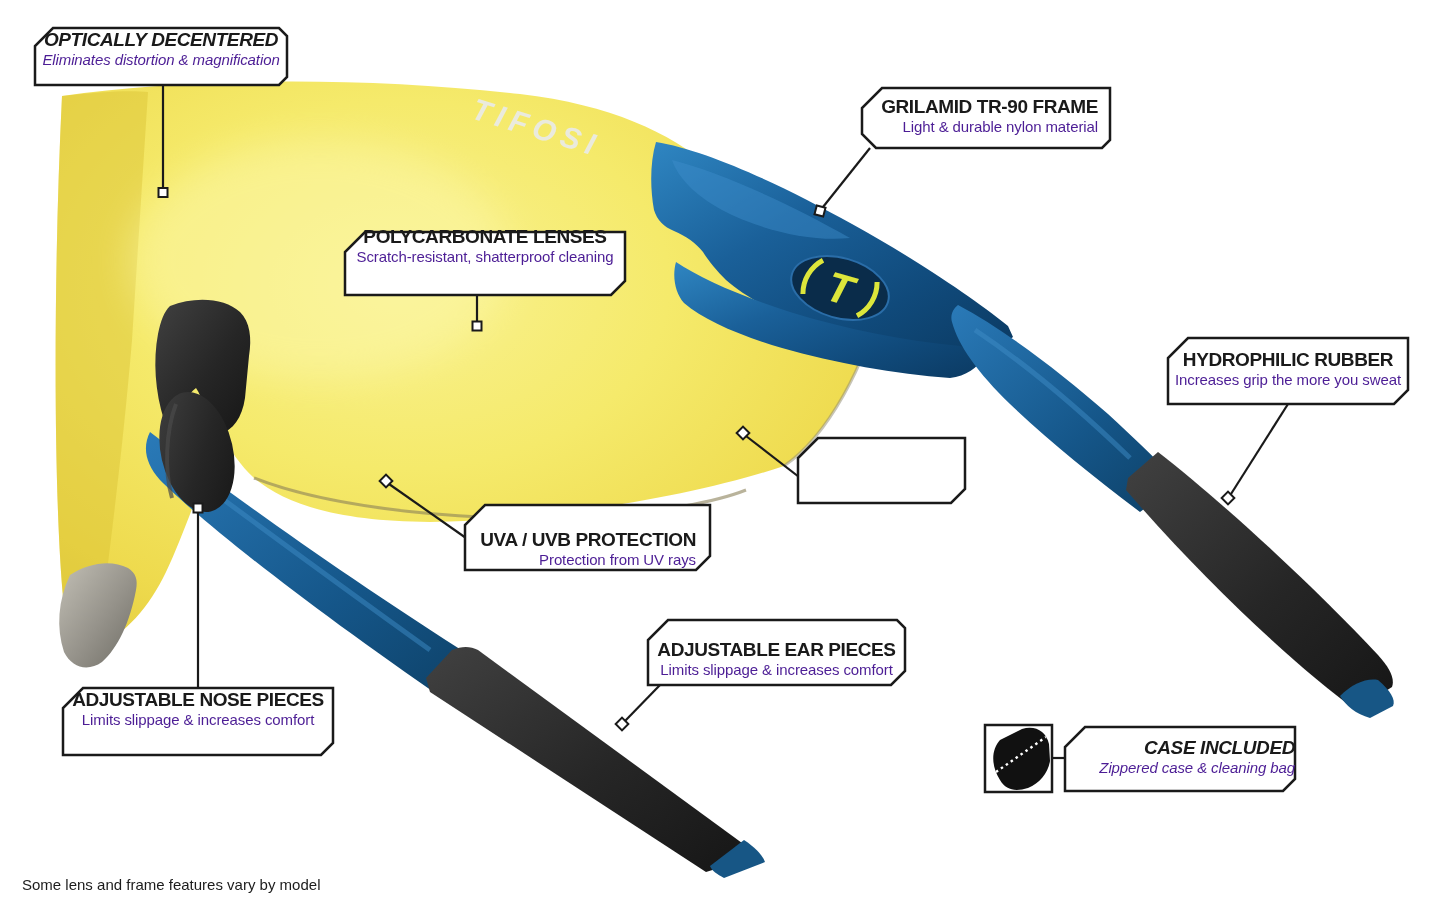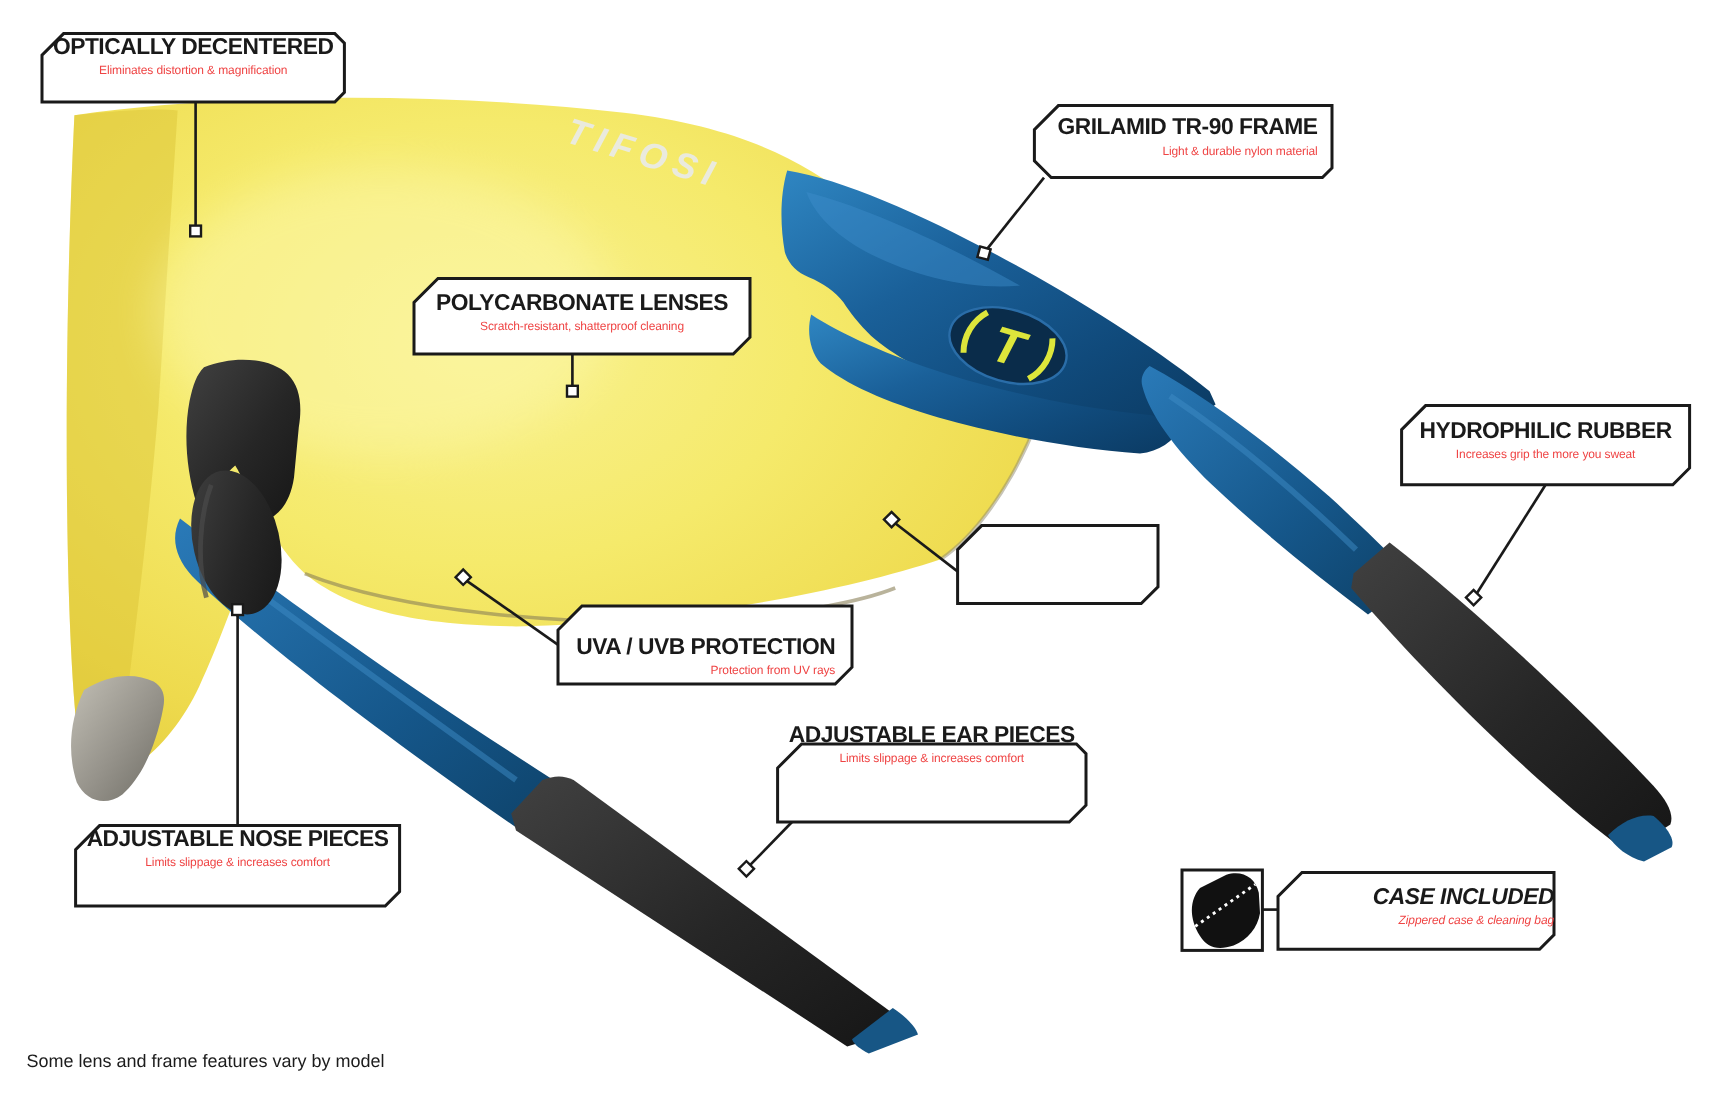--- a/index.html
+++ b/index.html
@@ -7,21 +7,21 @@
     --frame-blue:#16578d; --frame-blue-dark:#0c3a60; --frame-blue-light:#2f83c0;
     --rubber-black:#262626; --lens-edge-gray:#9a978e; --line-black:#1a1a1a;
     --logo-yellow:#dde63b; --background:#ffffff;
   }
   html,body{margin:0;padding:0;}
   body{font-family:"Liberation Sans", sans-serif; background:var(--background,#fff);}
   #stage{position:relative;width:1445px;height:923px;background:var(--background,#fff);overflow:hidden;}
   #glasses-svg{position:absolute;left:0;top:0;}
   .callout{position:absolute;box-sizing:border-box;color:var(--line-black,#1a1a1a);}
   .c-title{font-weight:bold;font-size:19px;line-height:23px;letter-spacing:-0.4px;white-space:nowrap;}
-  .c-sub{font-size:10px;line-height:18px;letter-spacing:-0.1px;white-space:nowrap;color:#ef4444;}
+  .c-sub{font-size:15px;line-height:18px;letter-spacing:-0.1px;white-space:nowrap;color:#4c1d95;}
   .align-center{text-align:center;}
   .align-right{text-align:right;}
   .footnote{position:absolute;left:22px;top:876px;font-size:15px;color:#1c1c1c;}
 </style>
 </head>
 <body>
 
 <div id="stage">
 
   <svg id="glasses-svg" width="1445" height="923" viewBox="0 0 1445 923">
@@ -195,47 +195,47 @@
 
     <g>
       <path d="M 1000 780 C 991 766 991 750 1000 740
            L 1022 729 C 1035 725 1046 731 1049 744
            L 1050 761 C 1048 773 1040 783 1028 788
            C 1015 792 1006 790 1000 780 Z" fill="#111111"></path>
       <path d="M 996 772 L 1046 737" fill="none" stroke="#ffffff" stroke-width="2.4" stroke-dasharray="2.5 3.5"></path>
     </g>
   </svg>
 
-  <div class="callout align-center" style="left:35px;top:28px;width:252px;height:57px;padding-top:0;">
+  <div class="callout align-center" style="left:35px;top:28px;width:252px;height:57px;padding-top:0;font-style:italic;">
     <div class="c-title">OPTICALLY DECENTERED</div>
     <div class="c-sub">Eliminates distortion &amp; magnification</div>
   </div>
 
   <div class="callout align-right" style="left:862px;top:88px;width:248px;height:44px;padding-top:7px;padding-right:12px;">
     <div class="c-title">GRILAMID TR-90 FRAME</div>
     <div class="c-sub">Light &amp; durable nylon material</div>
   </div>
 
-  <div class="callout align-center" style="left:345px;top:232px;width:280px;height:63px;padding-top:9px;">
+  <div class="callout align-center" style="left:345px;top:216px;width:280px;height:63px;padding-top:9px;">
     <div class="c-title">POLYCARBONATE LENSES</div>
     <div class="c-sub">Scratch-resistant, shatterproof cleaning</div>
   </div>
 
   <div class="callout align-center" style="left:1168px;top:338px;width:240px;height:66px;padding-top:10px;">
     <div class="c-title">HYDROPHILIC RUBBER</div>
     <div class="c-sub">Increases grip the more you sweat</div>
   </div>
 
 
   <div class="callout align-right" style="left:465px;top:505px;width:245px;height:65px;padding-top:23px;padding-right:14px;">
     <div class="c-title">UVA / UVB PROTECTION</div>
     <div class="c-sub">Protection from UV rays</div>
   </div>
 
-  <div class="callout align-center" style="left:648px;top:592px;width:257px;height:52px;padding-top:9px;">
+  <div class="callout align-center" style="left:648px;top:629px;width:257px;height:52px;padding-top:9px;">
     <div class="c-title">ADJUSTABLE EAR PIECES</div>
     <div class="c-sub">Limits slippage &amp; increases comfort</div>
   </div>
 
   <div class="callout align-center" style="left:63px;top:688px;width:270px;height:67px;">
     <div class="c-title">ADJUSTABLE NOSE PIECES</div>
     <div class="c-sub">Limits slippage &amp; increases comfort</div>
   </div>
 
   <div class="callout align-right" style="left:1065px;top:727px;width:230px;height:64px;padding-top:9px;font-style:italic;">

